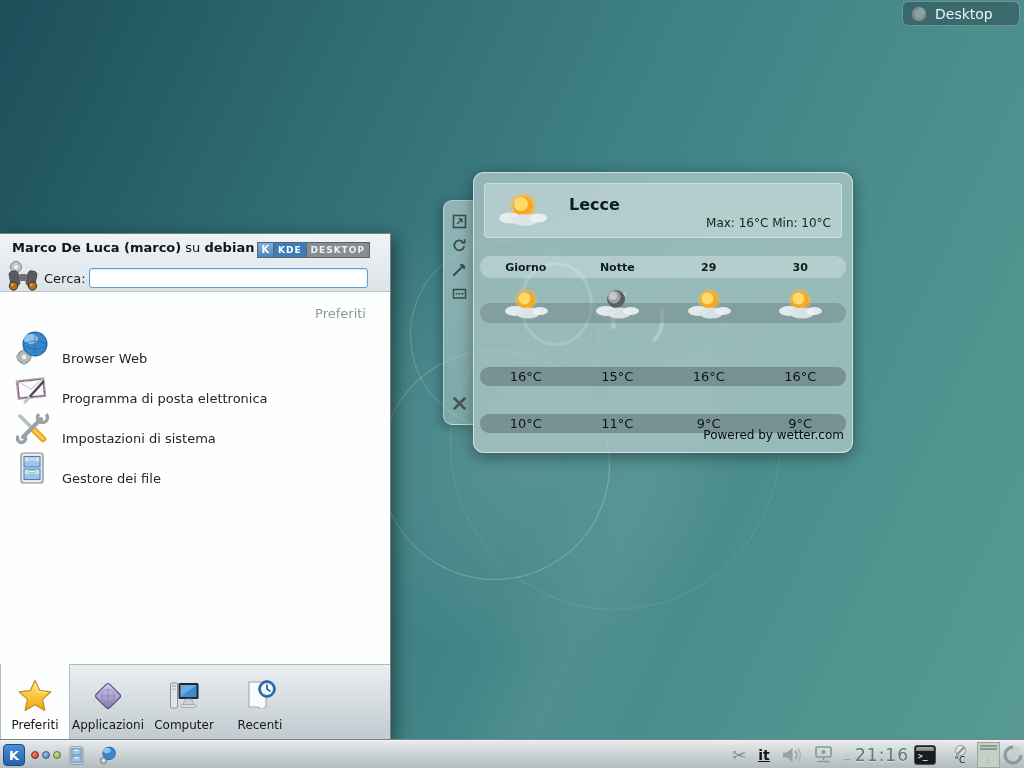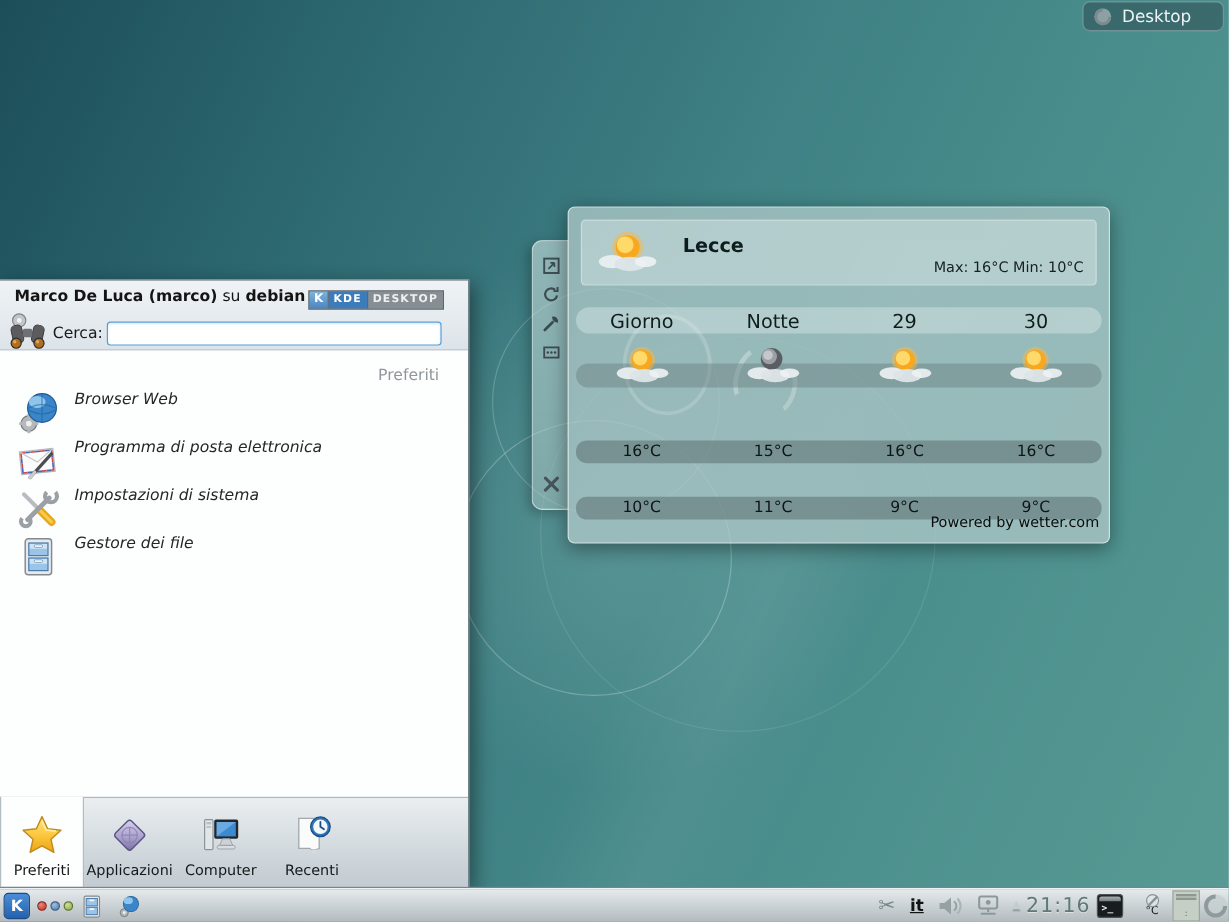--- a/index.html
+++ b/index.html
@@ -36,31 +36,31 @@
 
   
   .w-handle { position:absolute; left:443px; top:200px; width:31px; height:225px;
     background:linear-gradient(180deg, rgba(205,224,222,0.60), rgba(170,196,194,0.50));
     border:1px solid rgba(255,255,255,0.45); border-right:none; border-radius:9px 0 0 9px;
     box-shadow:-3px 3px 10px rgba(0,0,0,0.25);
     display:flex; flex-direction:column; align-items:center; padding-top:12px; }
   .w-handle .hic { width:17px; height:17px; margin-bottom:7px; cursor:pointer; }
   .w-handle .hclose { margin-top:auto; margin-bottom:12px; }
 
-  .weather { position:absolute; left:473px; top:172px; width:452px; height:281px;
+  .weather { position:absolute; left:473px; top:172px; width:380px; height:281px;
     background:rgba(173,199,198,0.78);
-    border:1px solid rgba(255,255,255,0.55); border-radius:6px;
+    border:1px solid rgba(255,255,255,0.55); border-radius:11px;
     box-shadow:0 4px 16px rgba(0,0,0,0.40); }
   .w-head { position:absolute; left:10px; top:10px; right:10px; height:55px;
     background:rgba(235,244,244,0.35); border:1px solid rgba(255,255,255,0.35); border-radius:4px; }
   .w-city { position:absolute; left:84px; top:11px; font-size:16px; font-weight:bold; color:#0e1c1c; }
   .w-maxmin { position:absolute; right:10px; bottom:7px; font-size:12px; color:#15201f;text-align:right; }
   .w-band { position:absolute; left:6px; right:6px; display:grid; grid-template-columns:repeat(4,1fr); align-items:center; }
   .w-cols { top:83px; height:22px; background:rgba(240,248,248,0.33); border-radius:11px; }
-  .w-cols span { text-align:center; font-size:16px; font-weight:normal; color:#101c1c; }
+  .w-cols span { text-align:center; font-size:11px; font-weight:bold; color:#101c1c; }
   .w-icons { top:130px; height:20px; background:rgba(104,126,128,0.45); border-radius:10px; }
   .w-icons .wslot { display:flex; justify-content:center; }
   .w-icons svg { margin-top:-18px; }
   .w-temp { height:19px; background:rgba(92,112,114,0.55); border-radius:9px;margin-top:16px; }
   .w-temp1 { top:178px; } .w-temp2 { top:225px; }
   .w-temp span { text-align:center; font-size:13px; color:#0c1615; }
   .w-credit { position:absolute; right:8px; top:255px; font-size:12px; color:#0a0a0a;
     cursor:pointer; }
 
   
@@ -79,21 +79,21 @@
     padding:0 4px; line-height:14px; letter-spacing:1px; border-right:1px solid #5c646a; }
   .k-badge .bdesk { background:#868e93; color:#eef1f2; font-size:9px; font-weight:bold;
     padding:0 4px; line-height:14px; letter-spacing:1px; }
   .k-search-label { position:absolute; left:44px; top:37px; font-size:13px; color:#1a1a1a; }
   .k-search-icon { position:absolute; left:5px; top:24px; }
   .k-input { position:absolute; left:89px; top:34px; width:279px; height:20px;
     border:1px solid #5a9fd4; border-radius:3px; background:#fff; outline:none;
     box-shadow:inset 0 1px 2px rgba(90,159,212,0.25); font-size:12px; padding:0 4px; }
   .k-section { position:absolute; right:24px; top:72px; font-size:13px; color:#8f979c; }
   .k-items { position:absolute; left:14px; top:92px; right:10px; }
-  .k-item { display:flex; align-items:flex-start; height:40px; cursor:pointer;font-style:italic; }
+  .k-item { display:flex; align-items:flex-end; height:40px; cursor:pointer; }
   .k-item .lbl { margin-left:12px; font-size:13px; color:#262626; }
   .k-tabs { position:absolute; left:0; right:0; bottom:0; height:75px;
     background:linear-gradient(180deg,#eaeef1 0%,#cdd5da 70%,#c2cbd1 100%);
     border-top:1px solid #adb7bd; display:flex; }
   .k-tab { width:76px; display:flex; flex-direction:column; align-items:center;
     justify-content:flex-end; padding-bottom:7px; cursor:pointer; }
   .k-tab .tlbl { font-size:12px; color:#15181a; margin-top:4px; }
   .k-tab svg { display:block; }
   .k-tab.active { background:#fdfefe; border:1px solid #b2bcc2; border-bottom:none; border-top:none;
     margin-top:-1px; width:70px; }

